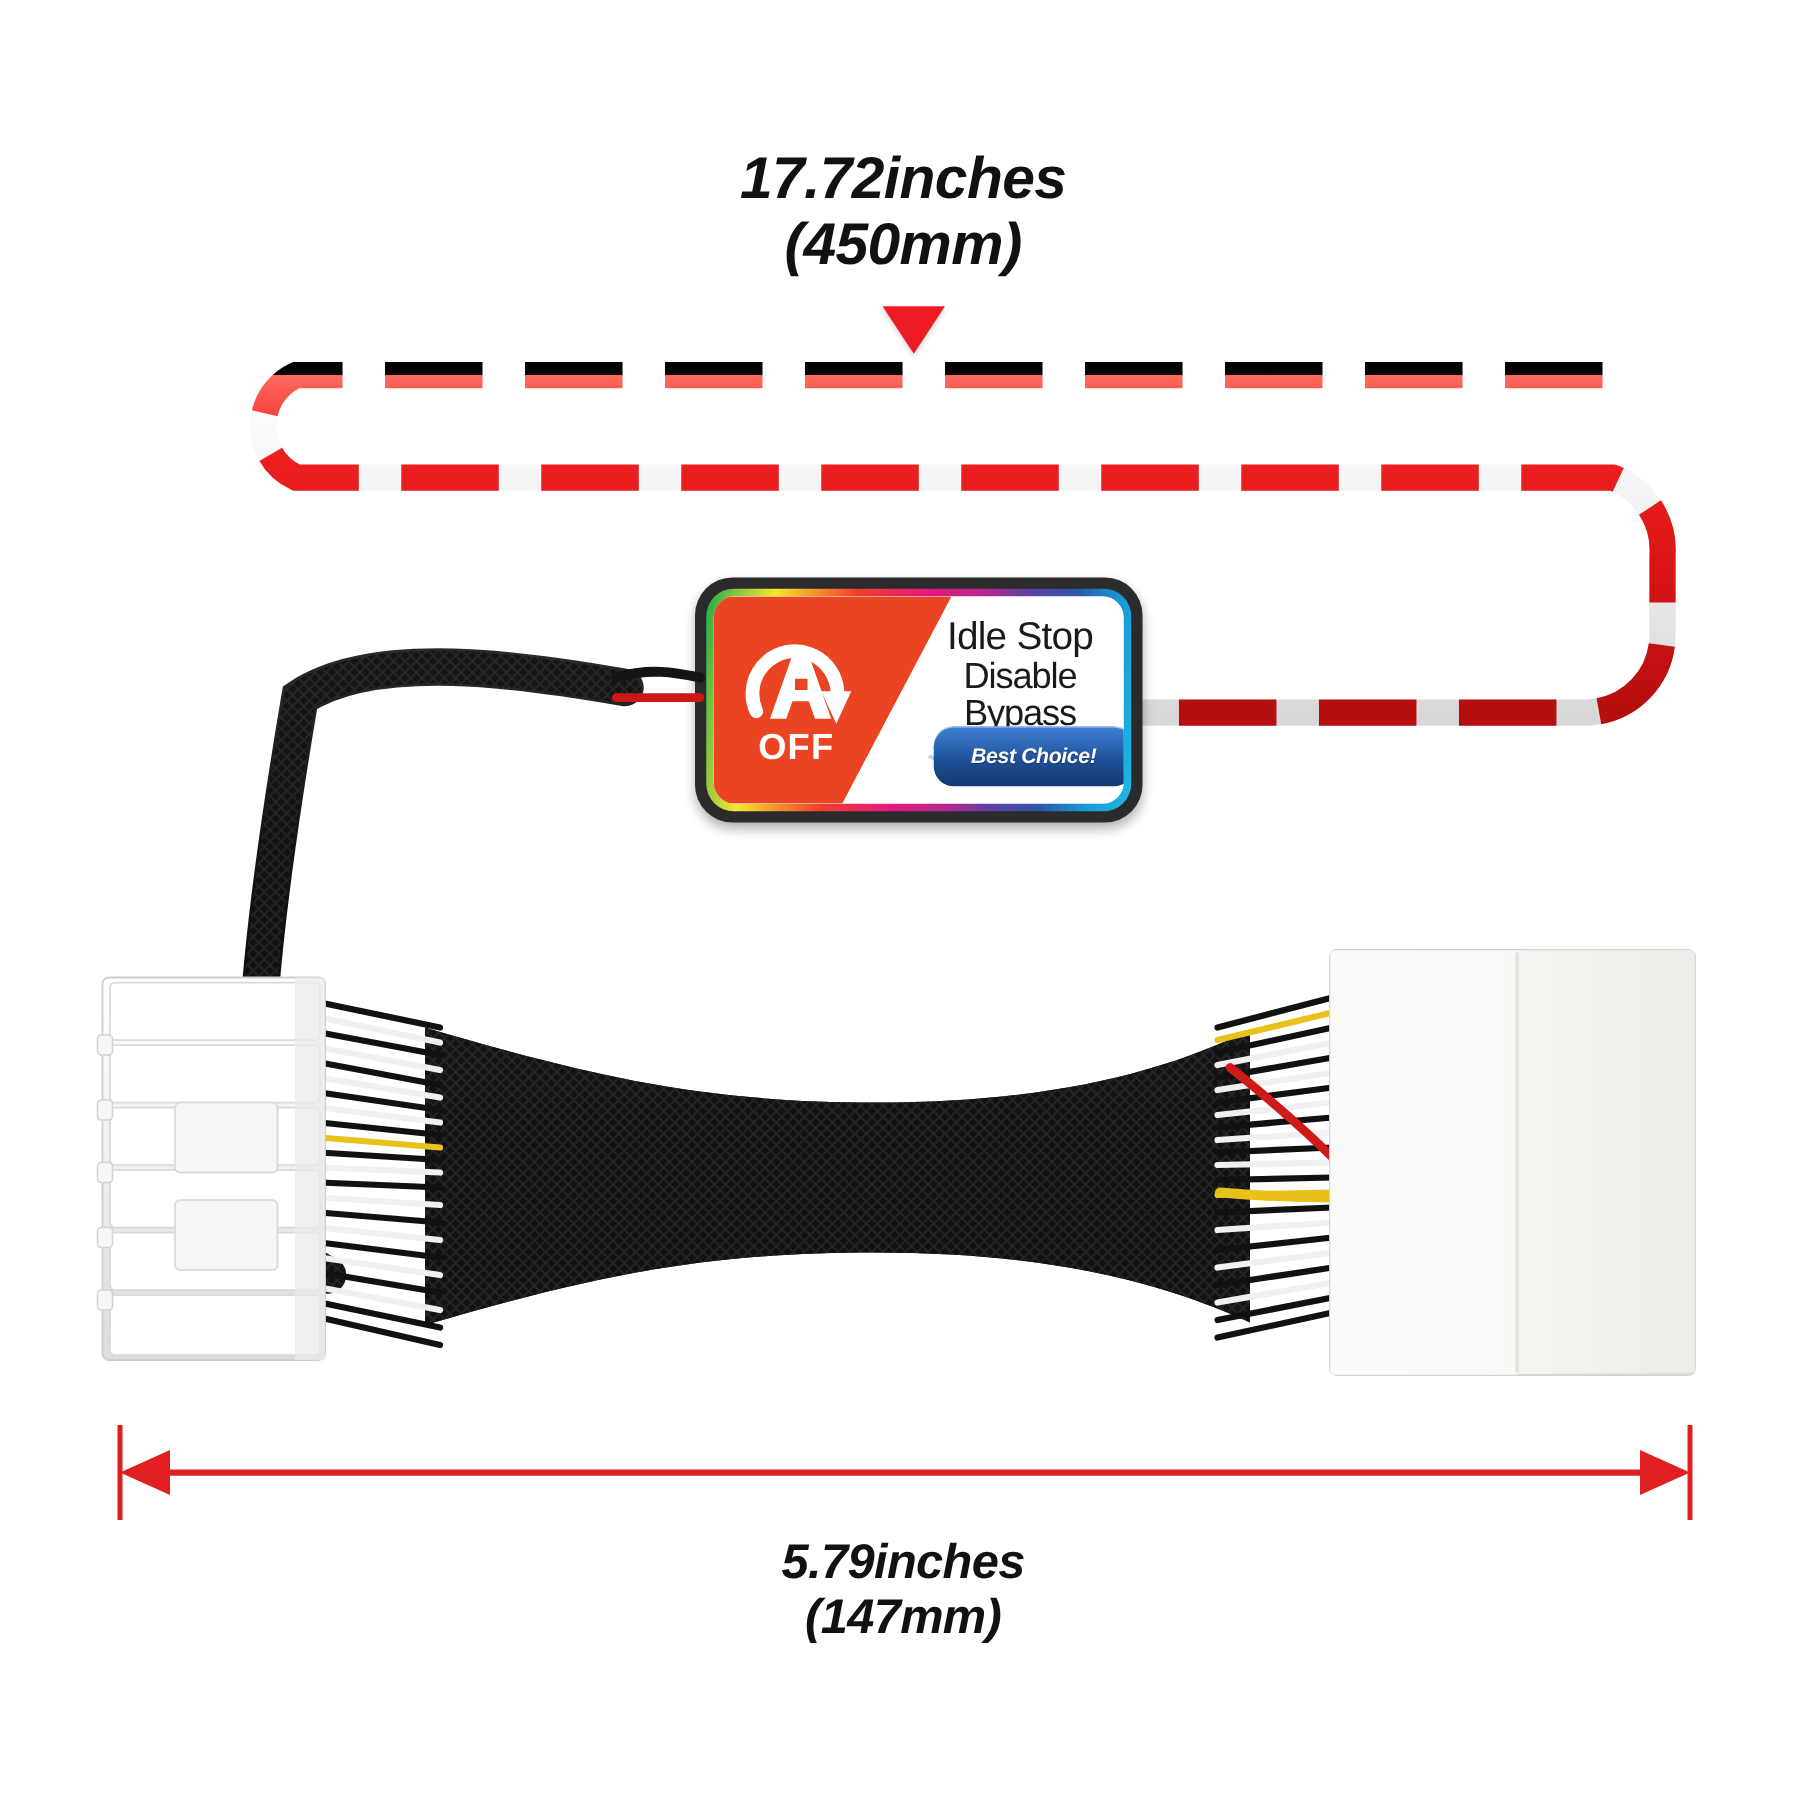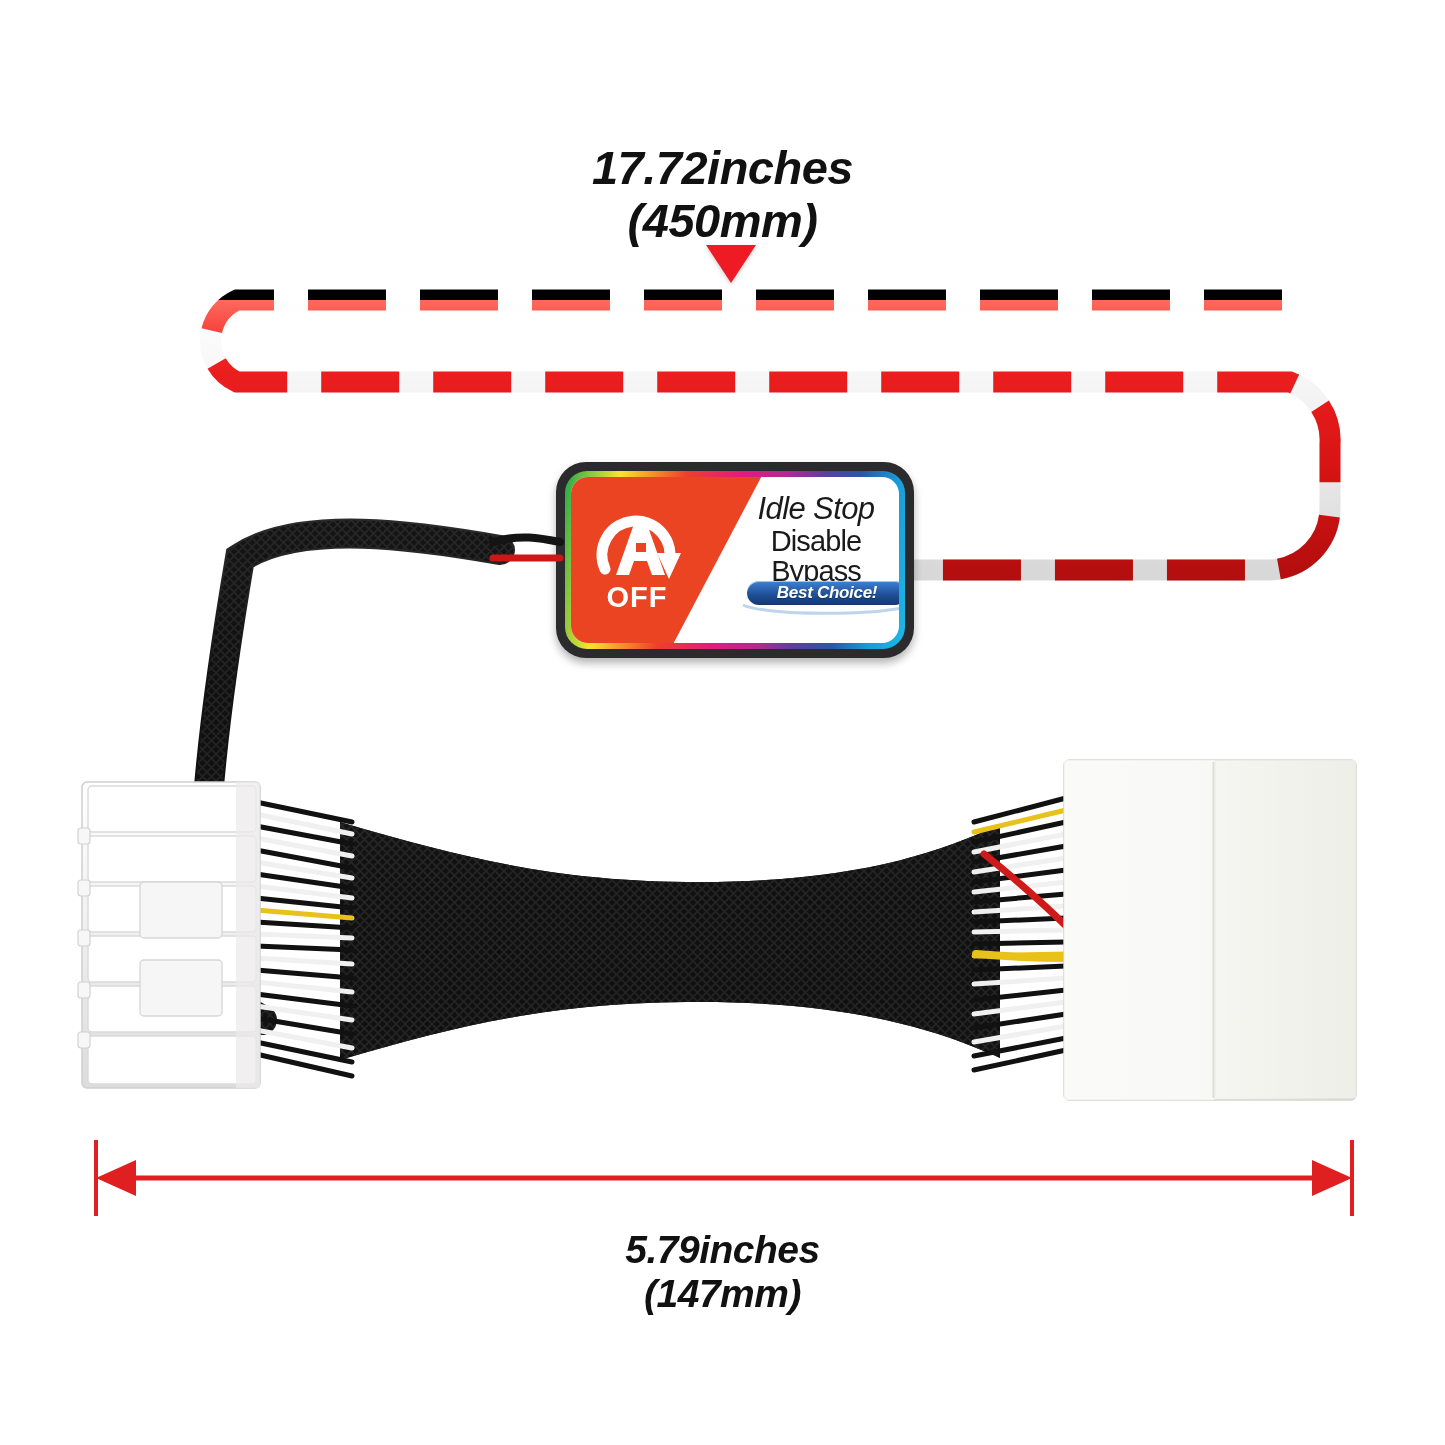--- a/index.html
+++ b/index.html
@@ -16,21 +16,21 @@
   .dim-text{
     position:absolute;
     text-align:center;
     font-style:italic;
     font-weight:bold;
     color:#111111;
     line-height:1.12;
     letter-spacing:-0.5px;
     white-space:nowrap;
   }
-  #top-dim{ left:0; right:0; top:142px; font-size:47px; }
+  #top-dim{ left:0; right:0; top:116px; font-size:47px; }
   #bot-dim{ left:0; right:0; top:1228px; font-size:39px; }
   .dim-line2{display:block;}
 
   
   #top-marker{
     position:absolute;left:706px;top:245px;
     width:0;height:0;
     border-left:25px solid transparent;
     border-right:25px solid transparent;
     border-top:38px solid #ee1b24;
@@ -70,24 +70,24 @@
     clip-path:polygon(0 0,100% 0,54% 100%,0 100%);
   }
   #icon-a-off{
     position:absolute;left:12px;top:14px;width:108px;height:124px;
     color:#ffffff;
   }
   #module-title{
     position:absolute;left:152px;top:16px;width:186px;
     text-align:center;color:#1a1a1a;
   }
-  #module-title .l1{display:block;font-size:31px;line-height:1.02;letter-spacing:-0.6px;font-style:italic;}
+  #module-title .l1{display:block;font-size:31px;line-height:1.02;letter-spacing:-0.6px;}
   #module-title .l2{display:block;font-size:29px;line-height:1.05;letter-spacing:-0.9px;margin-top:1px;text-align:center;}
   #best-choice{
-    position:absolute;left:176px;top:104px;width:160px;height:24px;
+    position:absolute;left:176px;top:104px;width:160px;height:48px;
     border-radius:16px/16px;
     background:linear-gradient(180deg,#2f6fc4 0%,#1d5199 55%,#15graph 100%);
     background:linear-gradient(180deg,#3f82d6 0%,#1e4f96 58%,#14386d 100%);
     box-shadow:inset 0 1px 0 rgba(255,255,255,.55);
     display:flex;align-items:center;justify-content:center;
   }
   #best-choice-label{
     color:#ffffff;font-style:italic;font-weight:bold;font-size:17px;
     letter-spacing:-0.3px;text-shadow:0 1px 1px rgba(0,0,0,.35);
   }

